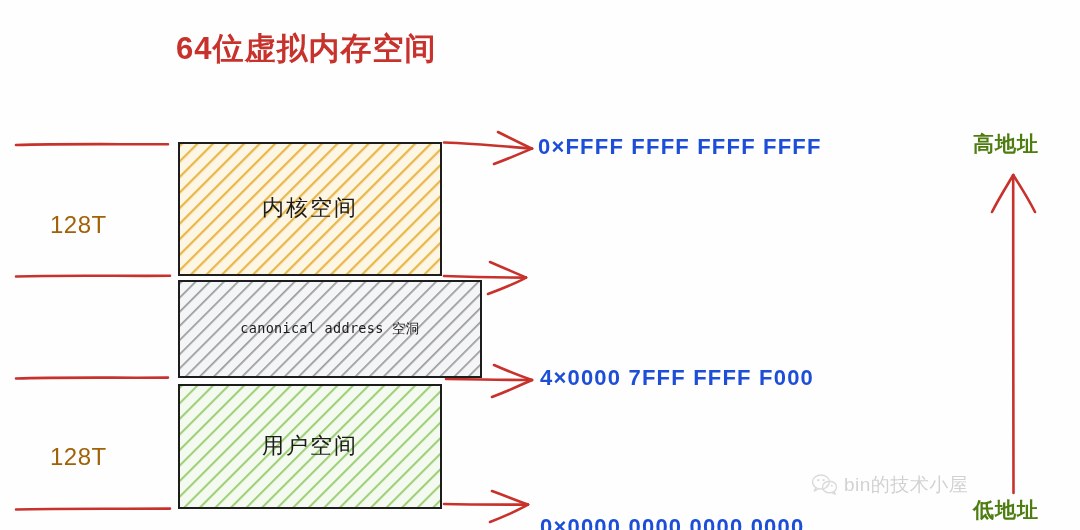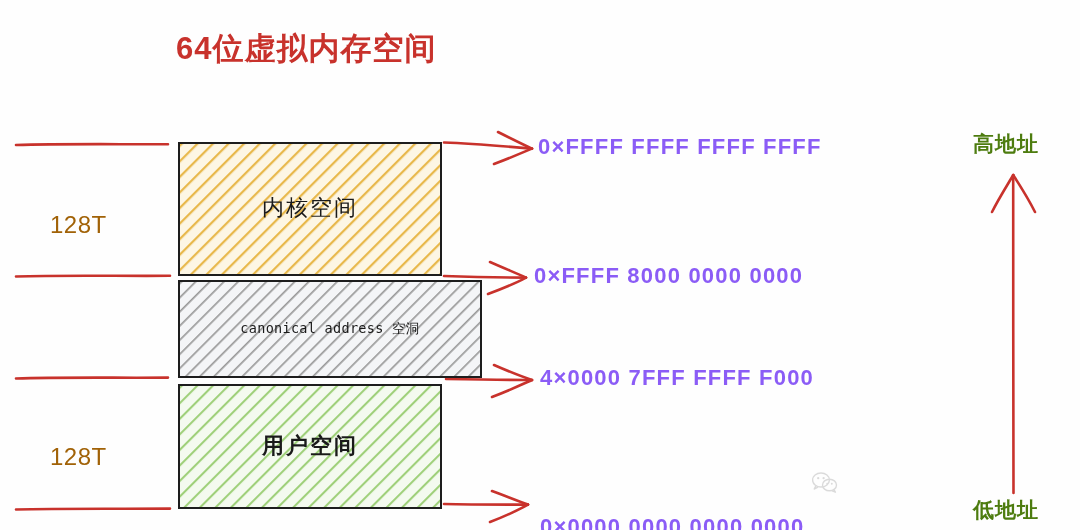--- a/index.html
+++ b/index.html
@@ -44,27 +44,27 @@
 
   #box-kernel { left: 178px; top: 130px; width: 264px; height: 134px; background: #fdf6e4; }
   #box-kernel .boxlabel { font-size: 22px; letter-spacing: 2px; }
 
   #box-hole { left: 178px; top: 268px; width: 304px; height: 98px; background: #f4f5f7; }
   #box-hole .boxlabel {
     font-family: "DejaVu Sans Mono", "Liberation Mono", monospace;
     font-size: 13.5px; letter-spacing: 0.3px;
   }
 
-  #box-user { left: 178px; top: 372px; width: 264px; height: 125px; background: #f4faef; font-weight: bold; }
+  #box-user { left: 178px; top: 372px; width: 264px; height: 125px; background: #f4faef; }
   #box-user .boxlabel { font-size: 22px; letter-spacing: 2px; }
 
   
   .addr {
     position: absolute;
-    color: #8b5cf6;
+    color: #1d4ed8;
     font-size: 22px;
     font-weight: 700;
     letter-spacing: 1.2px;
     white-space: nowrap;
   }
   .size-label {
     position: absolute;
     color: #a16207;
     font-size: 24px;
     font-weight: 400;
@@ -169,36 +169,36 @@
   </div>
 
   <div class="mem-box" id="box-user">
     <svg class="hatch" width="100%" height="100%" preserveAspectRatio="none">
       <rect x="0" y="0" width="100%" height="100%" fill="url(#hatch-user)"></rect>
     </svg>
     <div class="boxlabel">用户空间</div>
   </div>
 
   <div class="addr" style="left:538px; top:122px;">0×FFFF  FFFF  FFFF  FFFF</div>
-  <div class="addr" style="left:534px; top:251px;">0×FFFF  8000  0000  0000</div>
   <div class="addr" style="left:540px; top:353px;">4×0000  7FFF  FFFF  F000</div>
   <div class="addr" style="left:540px; top:502px;">0×0000  0000  0000  0000</div>
 
   <div class="size-label" style="left:50px; top:199px;">128T</div>
   <div class="size-label" style="left:50px; top:431px;">128T</div>
 
   <div class="side-label" style="left:973px; top:118px;">高地址</div>
   <div class="side-label" style="left:973px; top:484px;text-align:right;">低地址</div>
 
   <div id="watermark">
     <svg width="26" height="22" viewBox="0 0 26 22">
       <ellipse cx="9" cy="8" rx="8.4" ry="7" fill="none" stroke="#8a8a8a" stroke-width="1.4"></ellipse>
       <path d="M4,13.5 L2.2,17 L6,15.2" fill="none" stroke="#8a8a8a" stroke-width="1.4" stroke-linejoin="round"></path>
       <circle cx="6.2" cy="6.2" r="1.15" fill="#8a8a8a"></circle>
       <circle cx="11.6" cy="6.2" r="1.15" fill="#8a8a8a"></circle>
       <ellipse cx="17.5" cy="13" rx="7" ry="5.8" fill="none" stroke="#8a8a8a" stroke-width="1.4"></ellipse>
       <path d="M21.8,17.4 L23.4,20.2 L20.2,18.8" fill="none" stroke="#8a8a8a" stroke-width="1.4" stroke-linejoin="round"></path>
       <circle cx="15.2" cy="11.7" r="0.95" fill="#8a8a8a"></circle>
       <circle cx="19.8" cy="11.7" r="0.95" fill="#8a8a8a"></circle>
     </svg>
+    <span class="wm-text">bin的技术小屋</span>
   </div>
 
 </div>
 
 </body></html>

